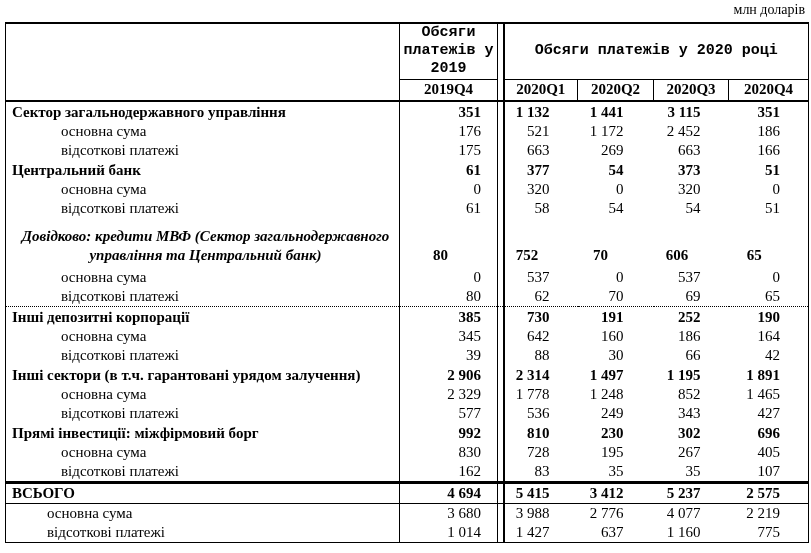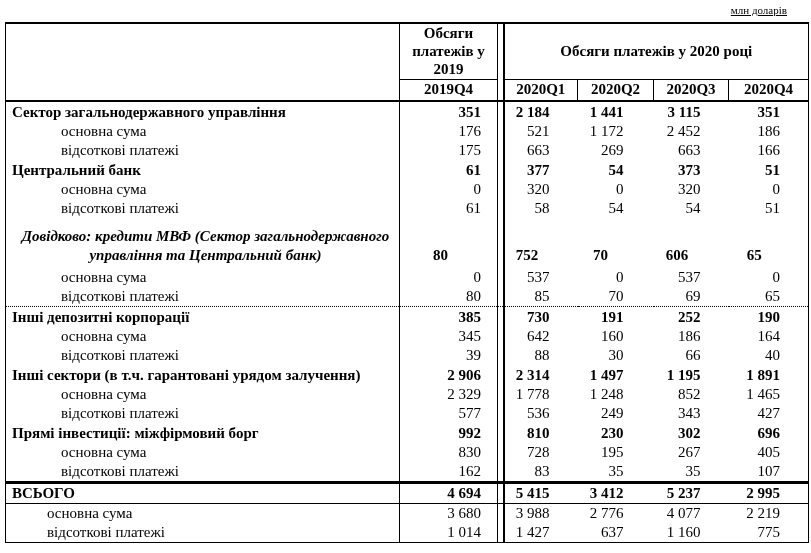--- a/index.html
+++ b/index.html
@@ -3,43 +3,43 @@
 <meta charset="utf-8">
 <style>
   html, body { margin:0; padding:0; }
   body {
     width:811px; height:553px;
     background:#ffffff; color:#000;
     font-family:"Liberation Serif","DejaVu Serif",serif;
     position:relative; overflow:hidden;
   }
   .units {
-    position:absolute; top:1px; right:24px;
-    font-size:11px; line-height:18px;text-decoration:underline;
+    position:absolute; top:1px; right:6px;
+    font-size:14px; line-height:18px;
   }
   table.pay {
     position:absolute; left:5px; top:22px;
     width:803px; table-layout:fixed;
     border-collapse:collapse;
     border:1.5px solid #000; border-top-width:2px;
   }
   td, th { padding:0; font-size:15px; line-height:19px; vertical-align:middle; font-weight:normal; overflow:hidden; }
   
   .lbl { text-align:left; padding-left:6px; border-right:1px solid #000; }
   .spacer { border-left:1px solid #000; border-right:2px solid #000; }
   .v { text-align:right; }
   .c19 { padding-right:16px; }
   .q1 { padding-right:28px; }
   .q2 { padding-right:30px; }
   .q3 { padding-right:28px; }
   .q4 { padding-right:28px; }
   
   tr.h1 { height:56px; }
   tr.h2 { height:22px; }
-  .gh { font-weight:bold; text-align:center; vertical-align:middle; border-bottom:1px solid #000; line-height:18px; }
+  .gh { font-weight:bold; text-align:center; vertical-align:middle; border-bottom:1px solid #000; line-height:18px;font-family:Liberation Mono, monospace; }
   .corner { border-bottom:2px solid #000; }
   .hsp { border-bottom:2px solid #000; }
   tr.h2 th { font-weight:bold; text-align:center; border-bottom:2px solid #000; }
   tr.h2 th.qsep { border-left:1px solid #000; }
   
   tr.sec td { font-weight:bold; height:20px; }
   tr.sub td { height:19px; }
   tr.sub .lbl { padding-left:55px; }
   tr.dotted td { border-top:1px dotted #000; }
   tr.memo td { font-weight:bold; height:47px; vertical-align:bottom; padding-bottom:3px;text-align:center; }
@@ -76,21 +76,21 @@
       <th class="qsep">2020Q2</th>
       <th class="qsep">2020Q3</th>
       <th class="qsep">2020Q4</th>
     </tr>
   </thead>
   <tbody>
     <tr class="sec">
       <td class="lbl">Сектор загальнодержавного управління</td>
       <td class="v c19">351</td>
       <td class="spacer"></td>
-      <td class="v q1">2 184</td>
+      <td class="v q1">1 132</td>
       <td class="v q2">1 441</td>
       <td class="v q3">3 115</td>
       <td class="v q4">351</td>
     </tr>
     <tr class="sub">
       <td class="lbl">основна сума</td>
       <td class="v c19">176</td>
       <td class="spacer"></td>
       <td class="v q1">521</td>
       <td class="v q2">1 172</td>
@@ -148,21 +148,21 @@
       <td class="spacer"></td>
       <td class="v q1">537</td>
       <td class="v q2">0</td>
       <td class="v q3">537</td>
       <td class="v q4">0</td>
     </tr>
     <tr class="sub">
       <td class="lbl">відсоткові платежі</td>
       <td class="v c19">80</td>
       <td class="spacer"></td>
-      <td class="v q1">85</td>
+      <td class="v q1">62</td>
       <td class="v q2">70</td>
       <td class="v q3">69</td>
       <td class="v q4">65</td>
     </tr>
     <tr class="sec dotted">
       <td class="lbl">Інші депозитні корпорації</td>
       <td class="v c19">385</td>
       <td class="spacer"></td>
       <td class="v q1">730</td>
       <td class="v q2">191</td>
@@ -178,21 +178,21 @@
       <td class="v q3">186</td>
       <td class="v q4">164</td>
     </tr>
     <tr class="sub">
       <td class="lbl">відсоткові платежі</td>
       <td class="v c19">39</td>
       <td class="spacer"></td>
       <td class="v q1">88</td>
       <td class="v q2">30</td>
       <td class="v q3">66</td>
-      <td class="v q4">40</td>
+      <td class="v q4">42</td>
     </tr>
     <tr class="sec">
       <td class="lbl">Інші сектори (в т.ч. гарантовані урядом залучення)</td>
       <td class="v c19">2 906</td>
       <td class="spacer"></td>
       <td class="v q1">2 314</td>
       <td class="v q2">1 497</td>
       <td class="v q3">1 195</td>
       <td class="v q4">1 891</td>
     </tr>
@@ -241,21 +241,21 @@
       <td class="v q3">35</td>
       <td class="v q4">107</td>
     </tr>
     <tr class="total">
       <td class="lbl">ВСЬОГО</td>
       <td class="v c19">4 694</td>
       <td class="spacer"></td>
       <td class="v q1">5 415</td>
       <td class="v q2">3 412</td>
       <td class="v q3">5 237</td>
-      <td class="v q4">2 995</td>
+      <td class="v q4">2 575</td>
     </tr>
     <tr class="tsub">
       <td class="lbl">основна сума</td>
       <td class="v c19">3 680</td>
       <td class="spacer"></td>
       <td class="v q1">3 988</td>
       <td class="v q2">2 776</td>
       <td class="v q3">4 077</td>
       <td class="v q4">2 219</td>
     </tr>

